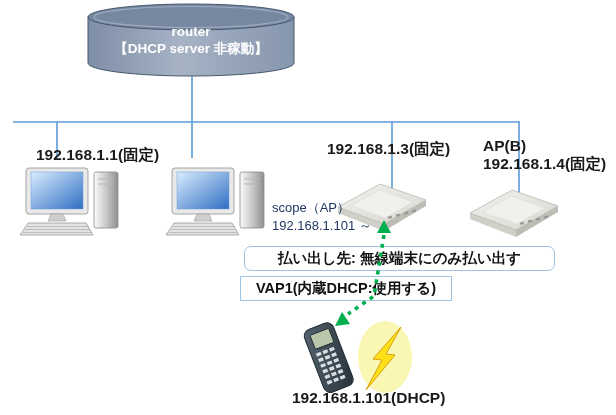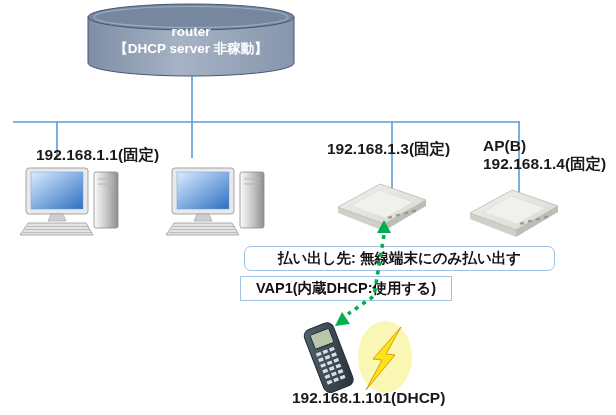--- a/index.html
+++ b/index.html
@@ -147,20 +147,24 @@
     <div class="lbl" style="left:8px;top:146px;margin-left:28px;">192.168.1.1(固定)</div>
 
     <div class="ap-lbl" style="left:327px;top:140px;">
       <div>192.168.1.3(固定)</div>
     </div>
     <div class="ap-lbl" style="left:483px;top:137px;">
       <div>AP(B)</div>
       <div>192.168.1.4(固定)</div>
     </div>
 
+    <div class="scope-text">
+      <div>scope（AP）</div>
+      <div>192.168.1.101 ～</div>
+    </div>
 
     <div class="note-box note-1">
       <span>払い出し先: 無線端末にのみ払い出す</span>
     </div>
     <div class="note-box note-2">
       <span>VAP1(内蔵DHCP:使用する)</span>
     </div>
 
     <div class="term-lbl">192.168.1.101(DHCP)</div>
   </div>

